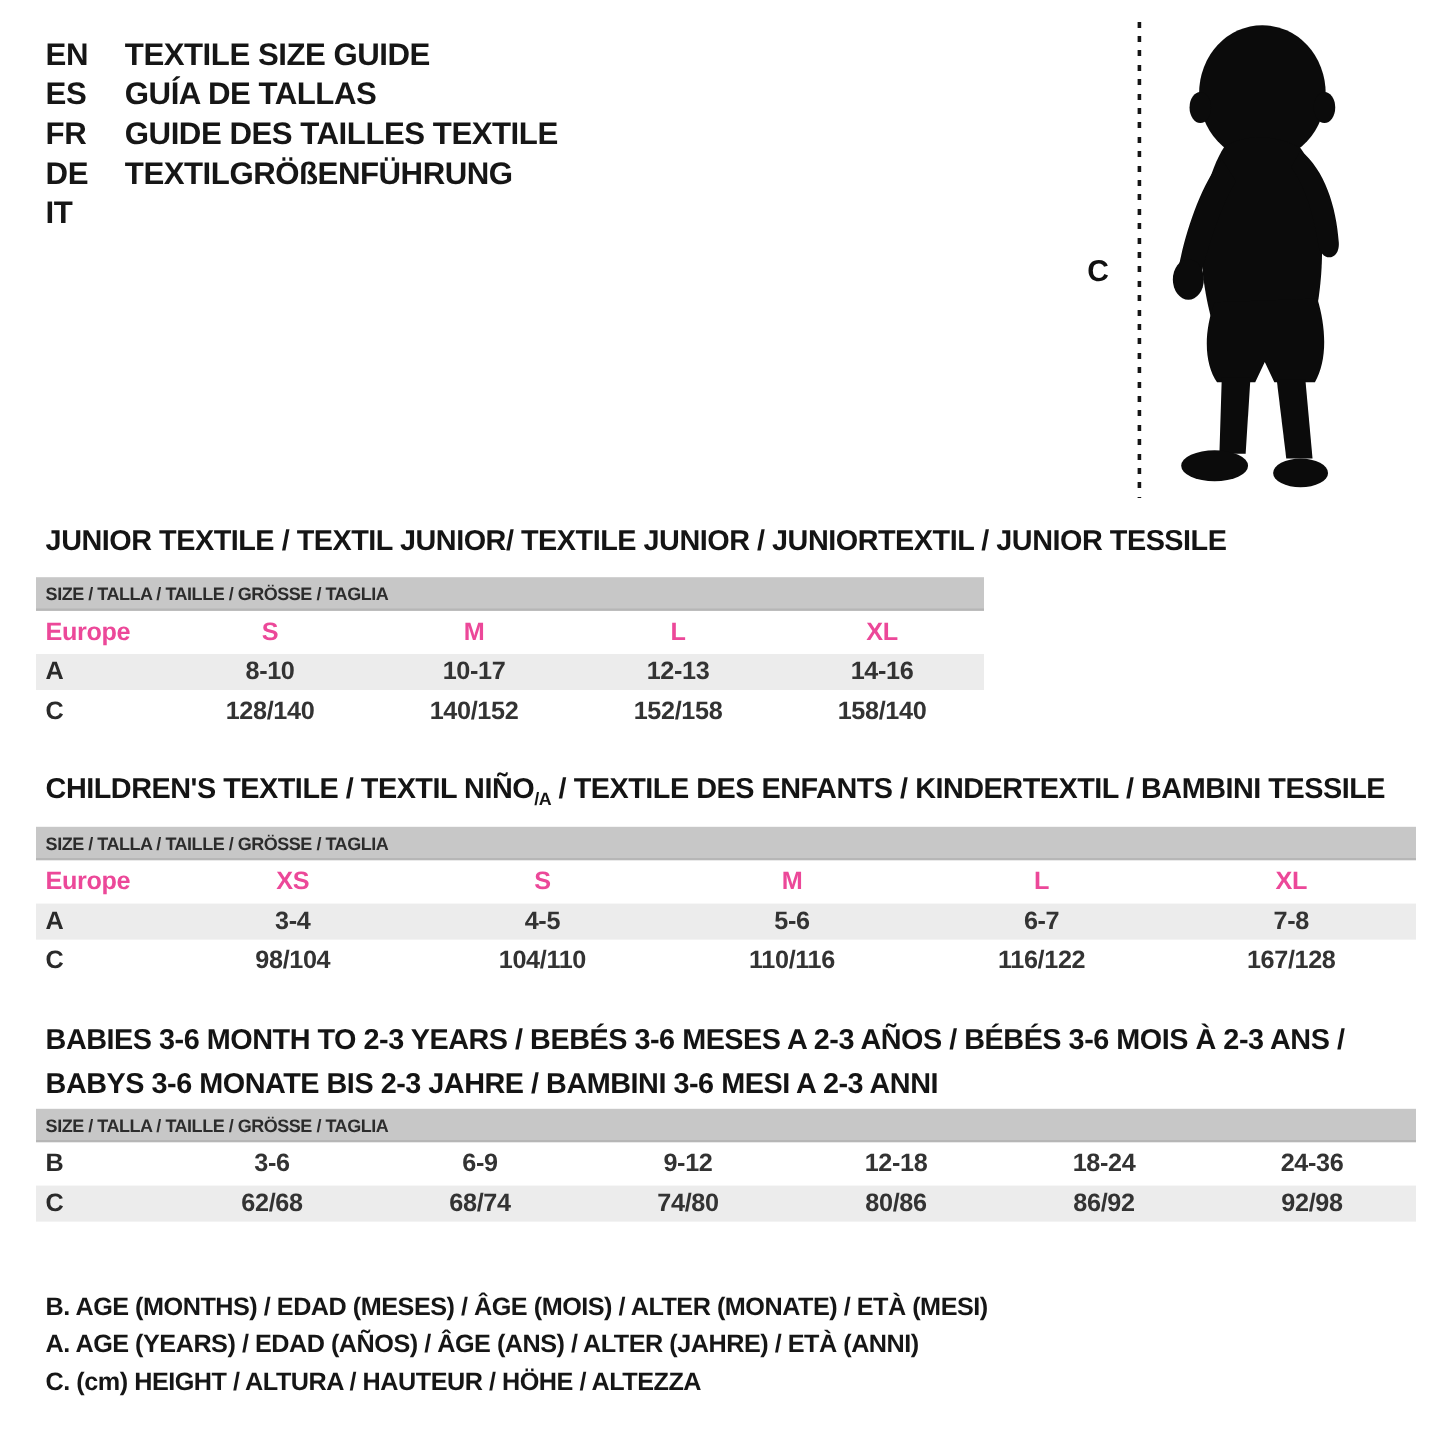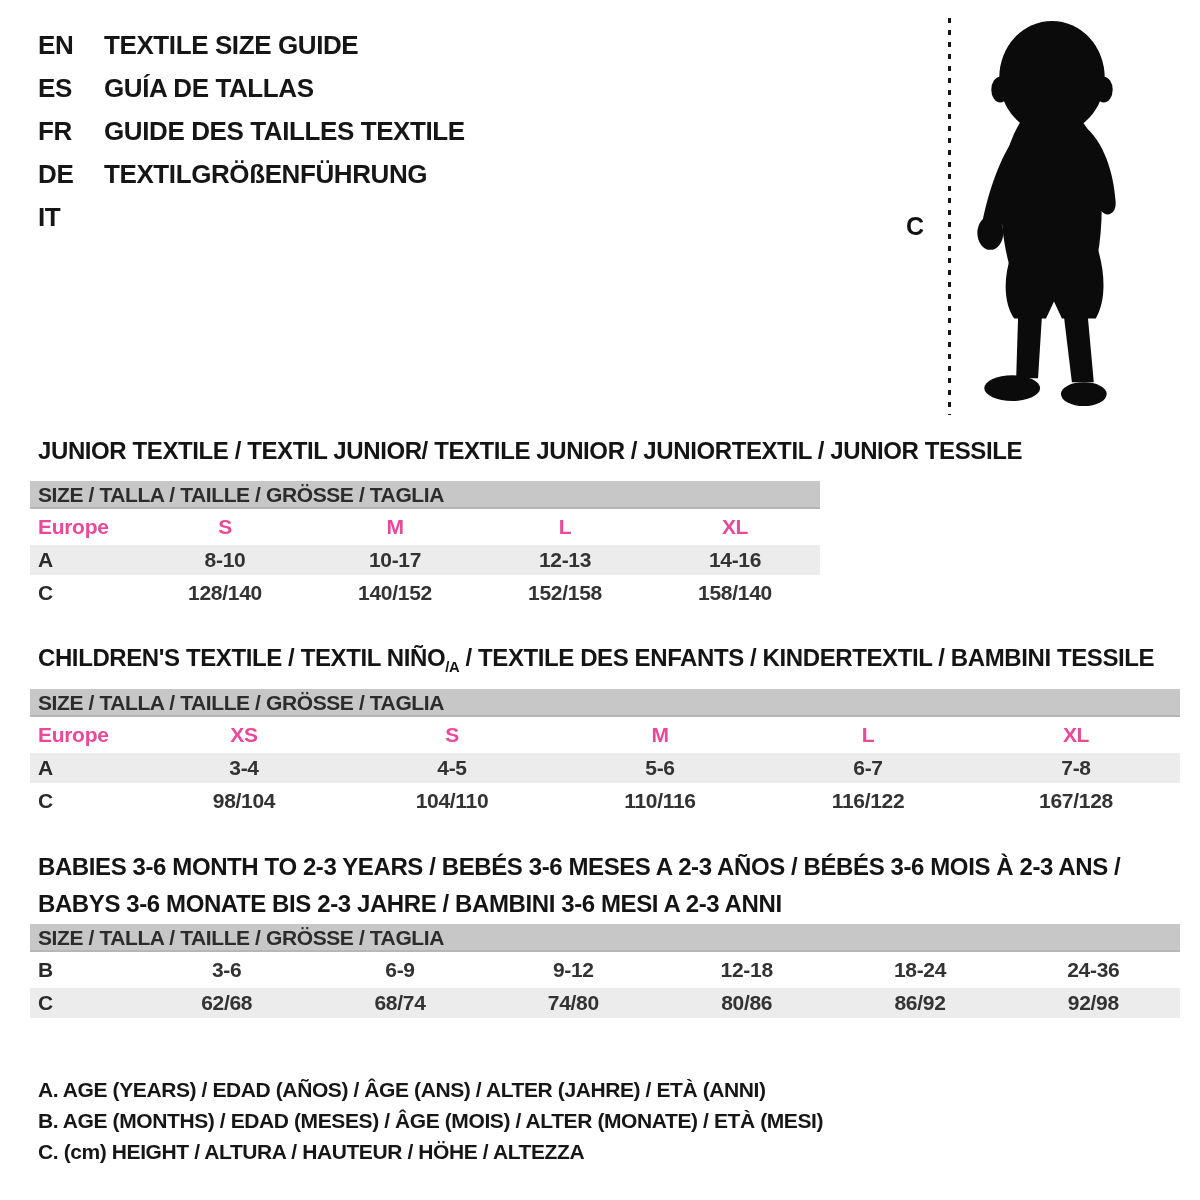--- a/index.html
+++ b/index.html
@@ -10,21 +10,21 @@
     font-family: "Liberation Sans", sans-serif;
     color: #1d1d1d;
     position: relative;
     overflow: hidden;
   }
 
   
   .lang-block {
     position: absolute; left: 38px; top: 32px;
     display: grid; grid-template-columns: 66px auto;
-    row-gap: 17px;
+    row-gap: 7px;
     font-size: 26px; font-weight: bold; letter-spacing: -0.4px;
     line-height: 26px; color: #161616;
     white-space: nowrap;
   }
 
   
   .figure-line {
     position: absolute; left: 948px; top: 18px;
     width: 3px; height: 397px;
     background: repeating-linear-gradient(to bottom, #151515 0 5px, transparent 5px 12px);
@@ -49,21 +49,21 @@
   
   .size-table { position: absolute; left: 30px; }
   #junior-table   { top: 481px; width: 790px;  }
   #children-table { top: 689px; width: 1150px; }
   #babies-table   { top: 924px; width: 1150px; }
 
   .bar {
     height: 28px; background: #c7c7c7;
     box-shadow: inset 0 -2px 0 #b6b6b6;
     display: flex; align-items: center; padding-left: 8px;
-    font-weight: bold; font-size: 21px; letter-spacing: -0.4px;
+    font-weight: bold; font-size: 15px; letter-spacing: -0.4px;
     color: #2c2c2c; white-space: nowrap;
   }
   .t-row {
     display: grid; height: 30px; align-items: center; margin-top: 3px;
     font-weight: bold; font-size: 21px; letter-spacing: -0.3px; color: #333;
   }
   .cols4 { grid-template-columns: 110px repeat(4, 1fr); }
   .cols5 { grid-template-columns: 110px repeat(5, 1fr); }
   .cols6 { grid-template-columns: 110px repeat(6, 1fr); }
   .cell { text-align: center; }
@@ -193,16 +193,16 @@
     <div class="cell">62/68</div>
     <div class="cell">68/74</div>
     <div class="cell">74/80</div>
     <div class="cell">80/86</div>
     <div class="cell">86/92</div>
     <div class="cell">92/98</div>
   </div>
 </div>
 
 <div class="legend">
+  <p>B. AGE (MONTHS) / EDAD (MESES) / ÂGE (MOIS) / ALTER (MONATE) / ETÀ (MESI)</p>
   <p>A. AGE (YEARS) / EDAD (AÑOS) / ÂGE (ANS) / ALTER (JAHRE) / ETÀ (ANNI)</p>
-  <p>B. AGE (MONTHS) / EDAD (MESES) / ÂGE (MOIS) / ALTER (MONATE) / ETÀ (MESI)</p>
   <p>C. (cm) HEIGHT / ALTURA / HAUTEUR / HÖHE / ALTEZZA</p>
 </div>
 
 </body></html>

